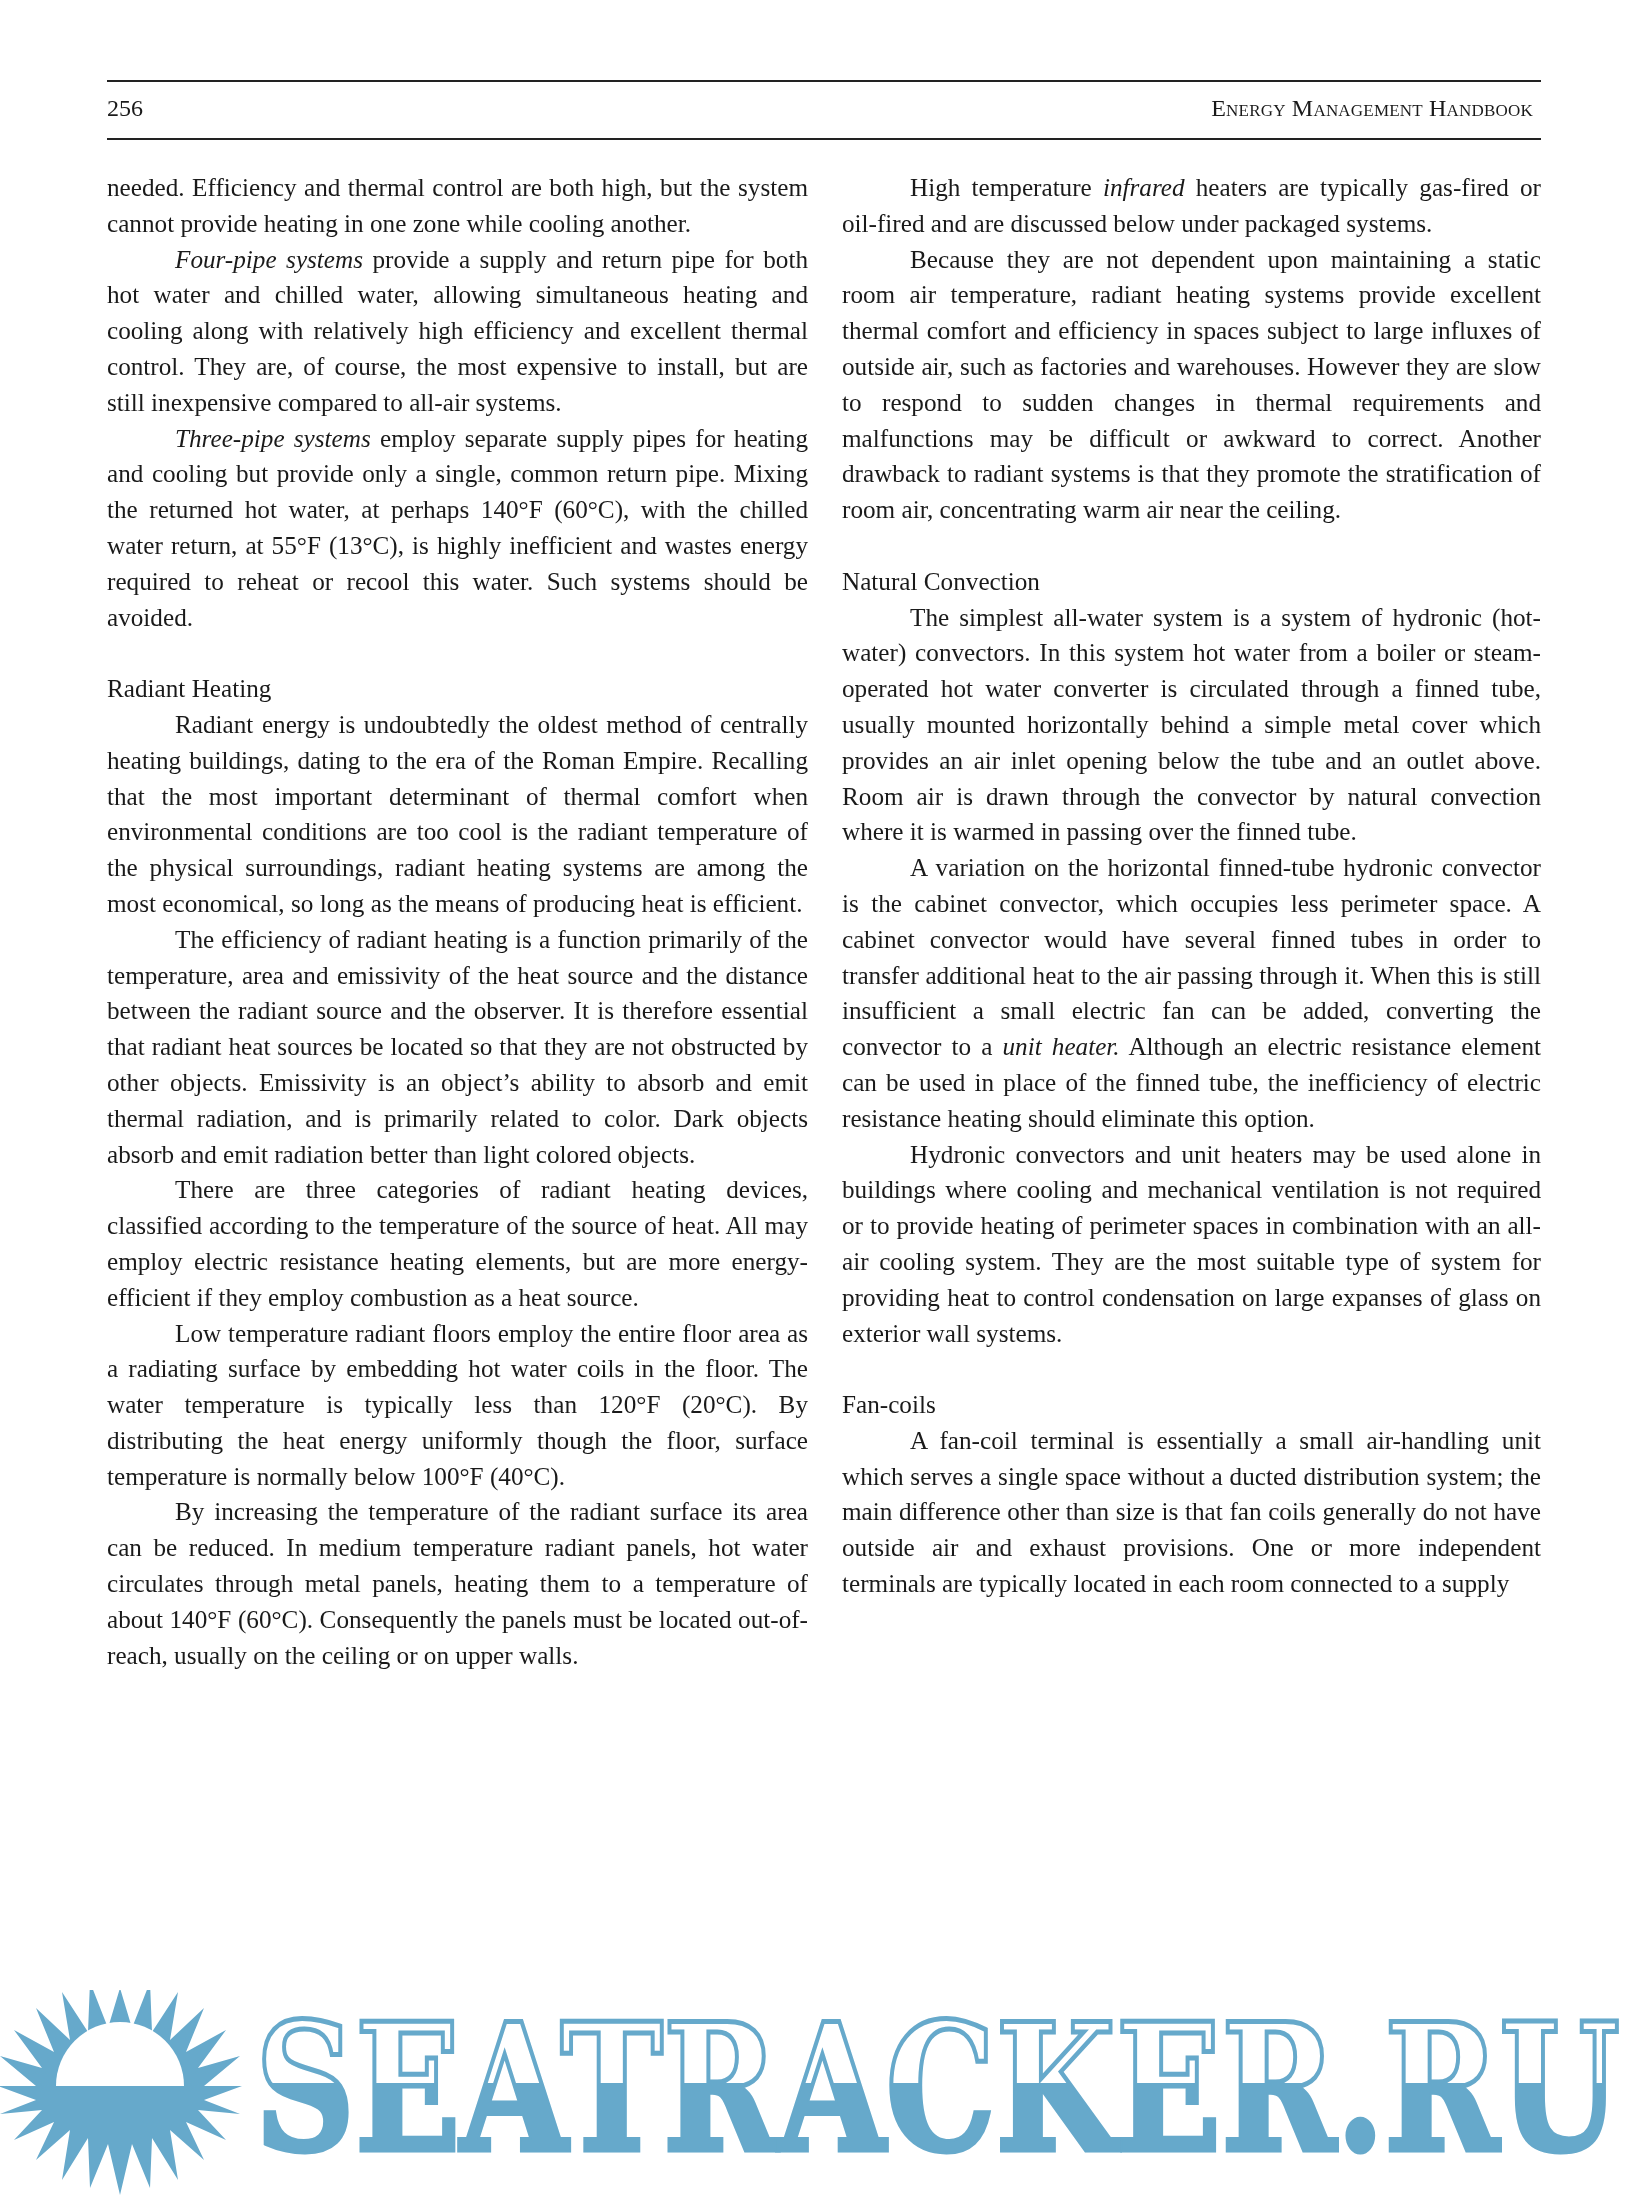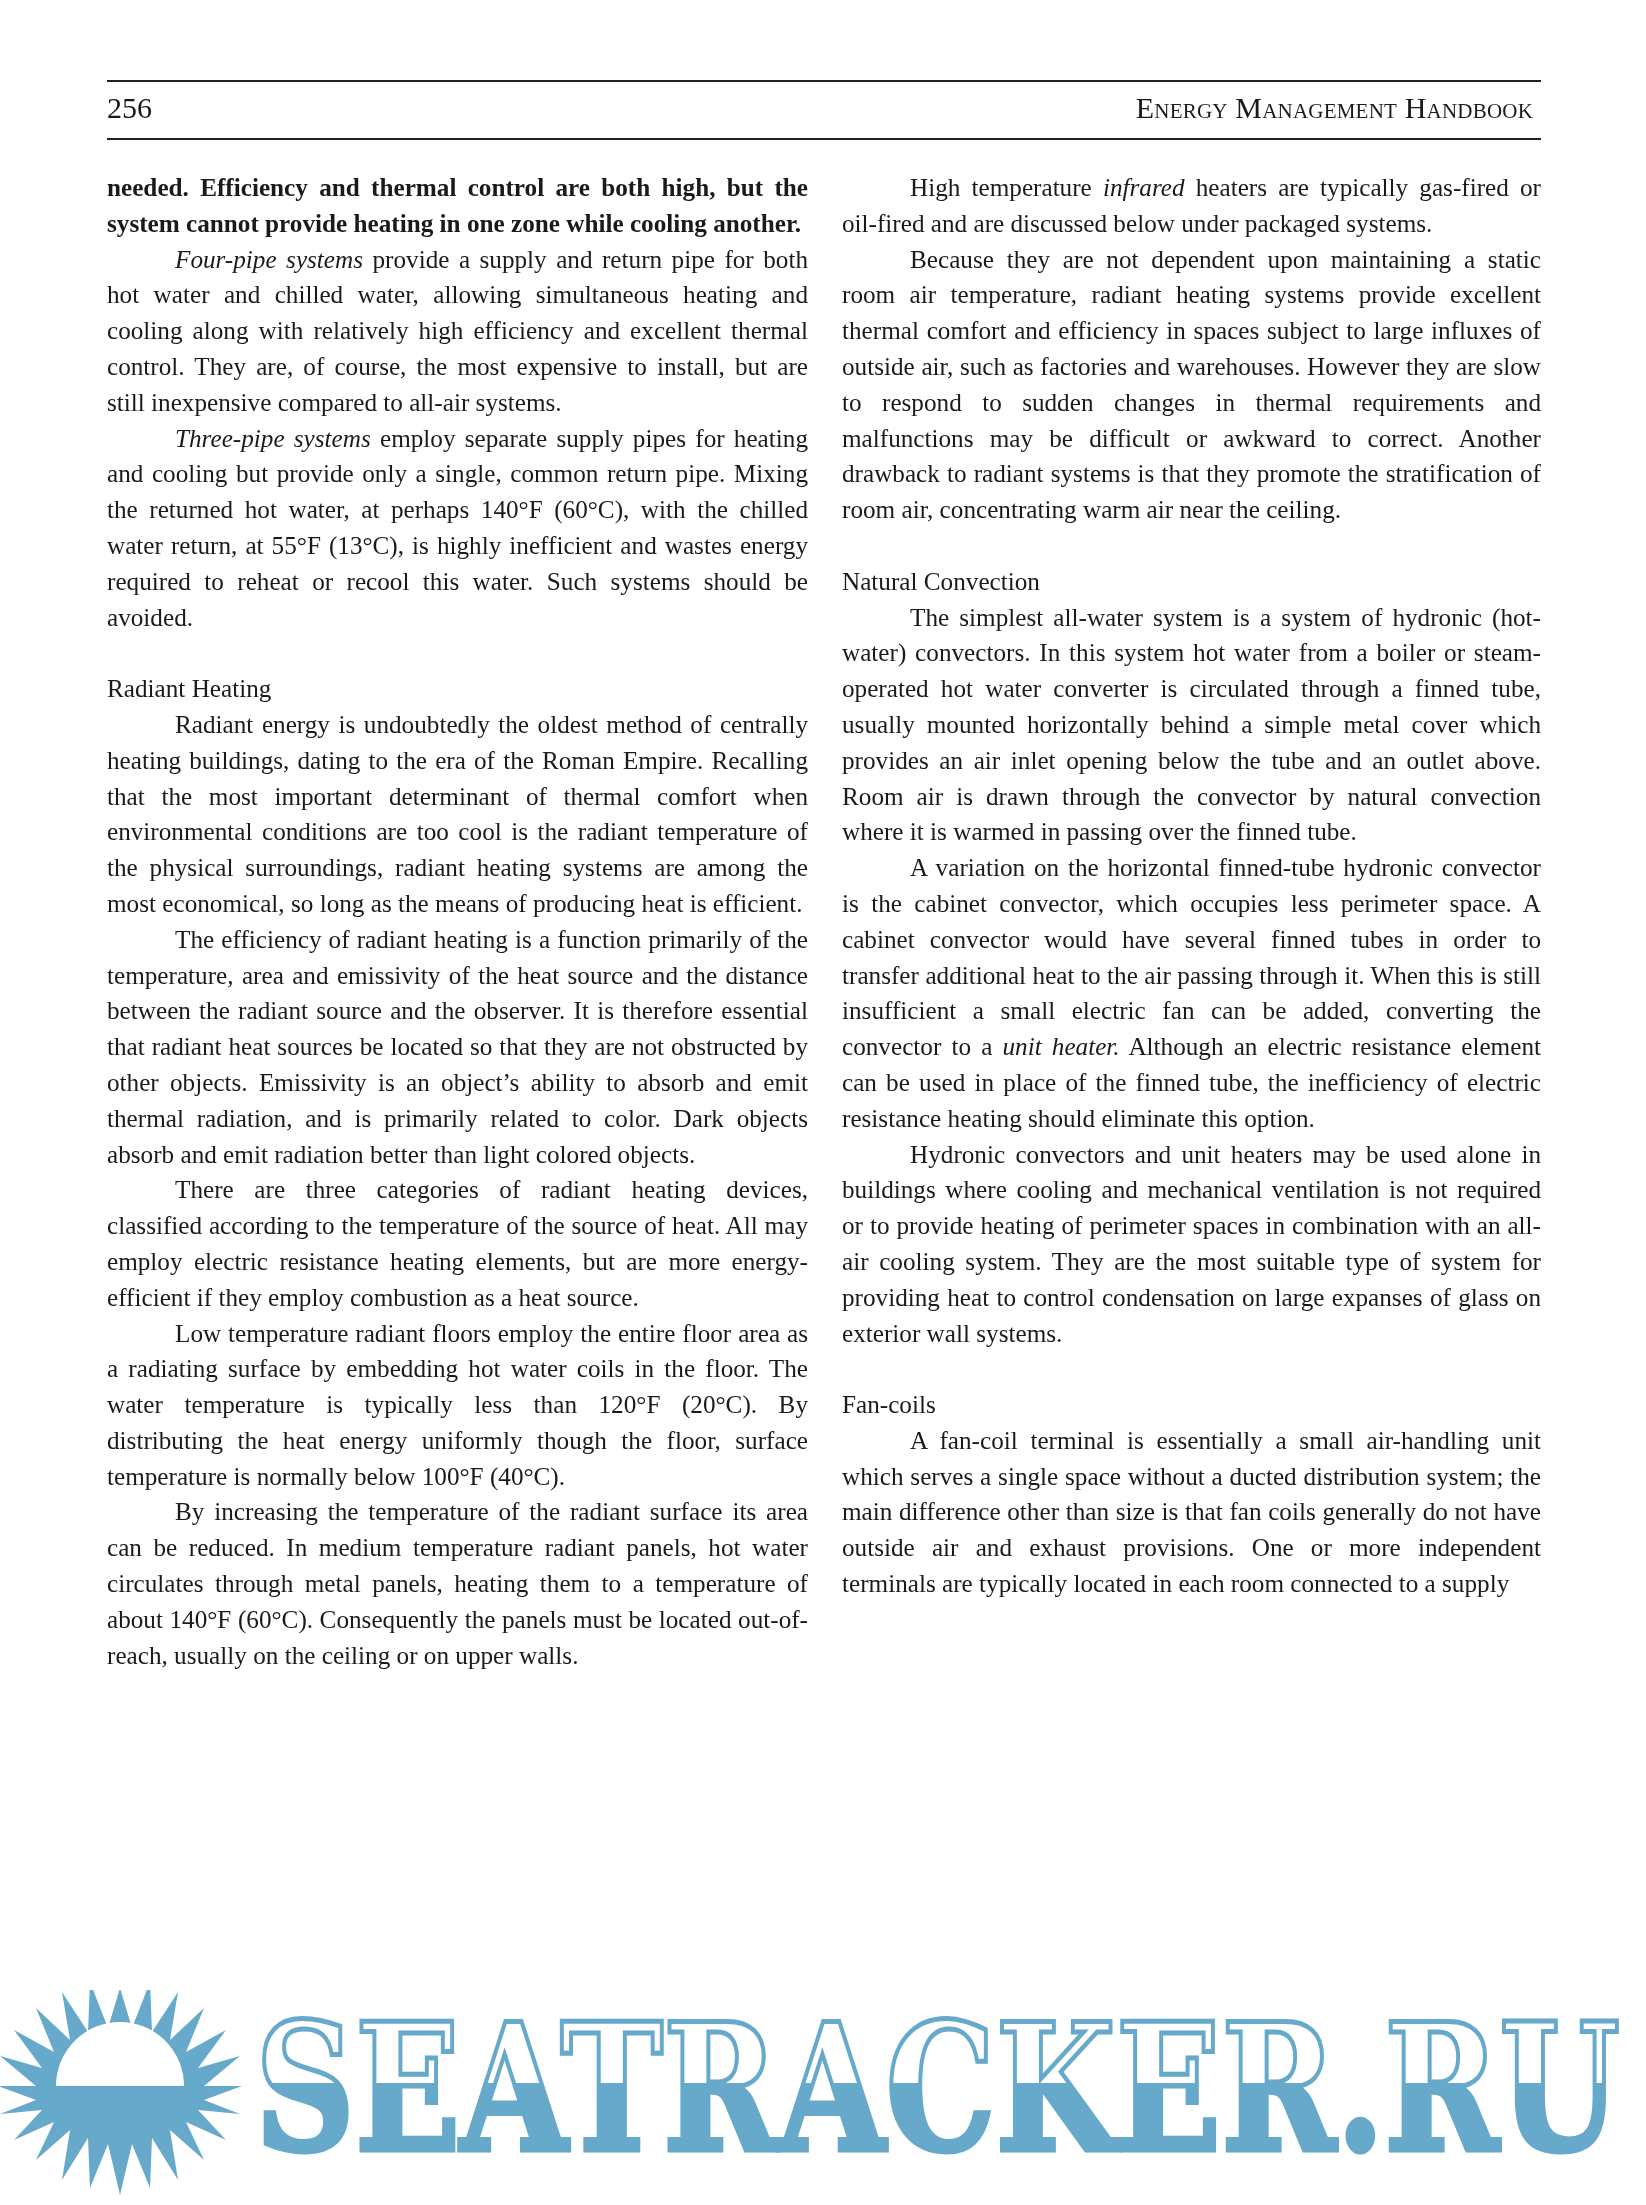--- a/index.html
+++ b/index.html
@@ -23,21 +23,21 @@
     border-top: 2px solid #222;
   }
   .rule.top { top: 80px; }
   .rule.bottom { top: 138px; }
   .running-head {
     position: absolute;
     top: 94px;
     left: 107px;
     width: 1434px;
     height: 28px;
-    font-size: 30px;
+    font-size: 24px;
     line-height: 28px;
   }
   .page-number {
     position: absolute;
     left: 0;
     top: 0;
   }
   .book-title {
     position: absolute;
     right: 8px;
@@ -52,21 +52,21 @@
     line-height: 35.8px;
     text-align: justify;
     hyphens: manual;
   }
   .column.left { left: 107px; width: 701px; }
   .column.right { left: 842px; width: 699px; }
   .column p {
     margin: 0;
     text-indent: 68px;
   }
-  .column p.noindent { text-indent: 0; font-weight: bold; }
+  .column p.noindent { text-indent: 0; }
   .column h3 {
     margin: 35.8px 0 0 0;
     font-size: 25.2px;
     line-height: 35.8px;
     font-weight: normal;
   }
   .column em { }
   .watermark {
     position: absolute;
     left: 0;

